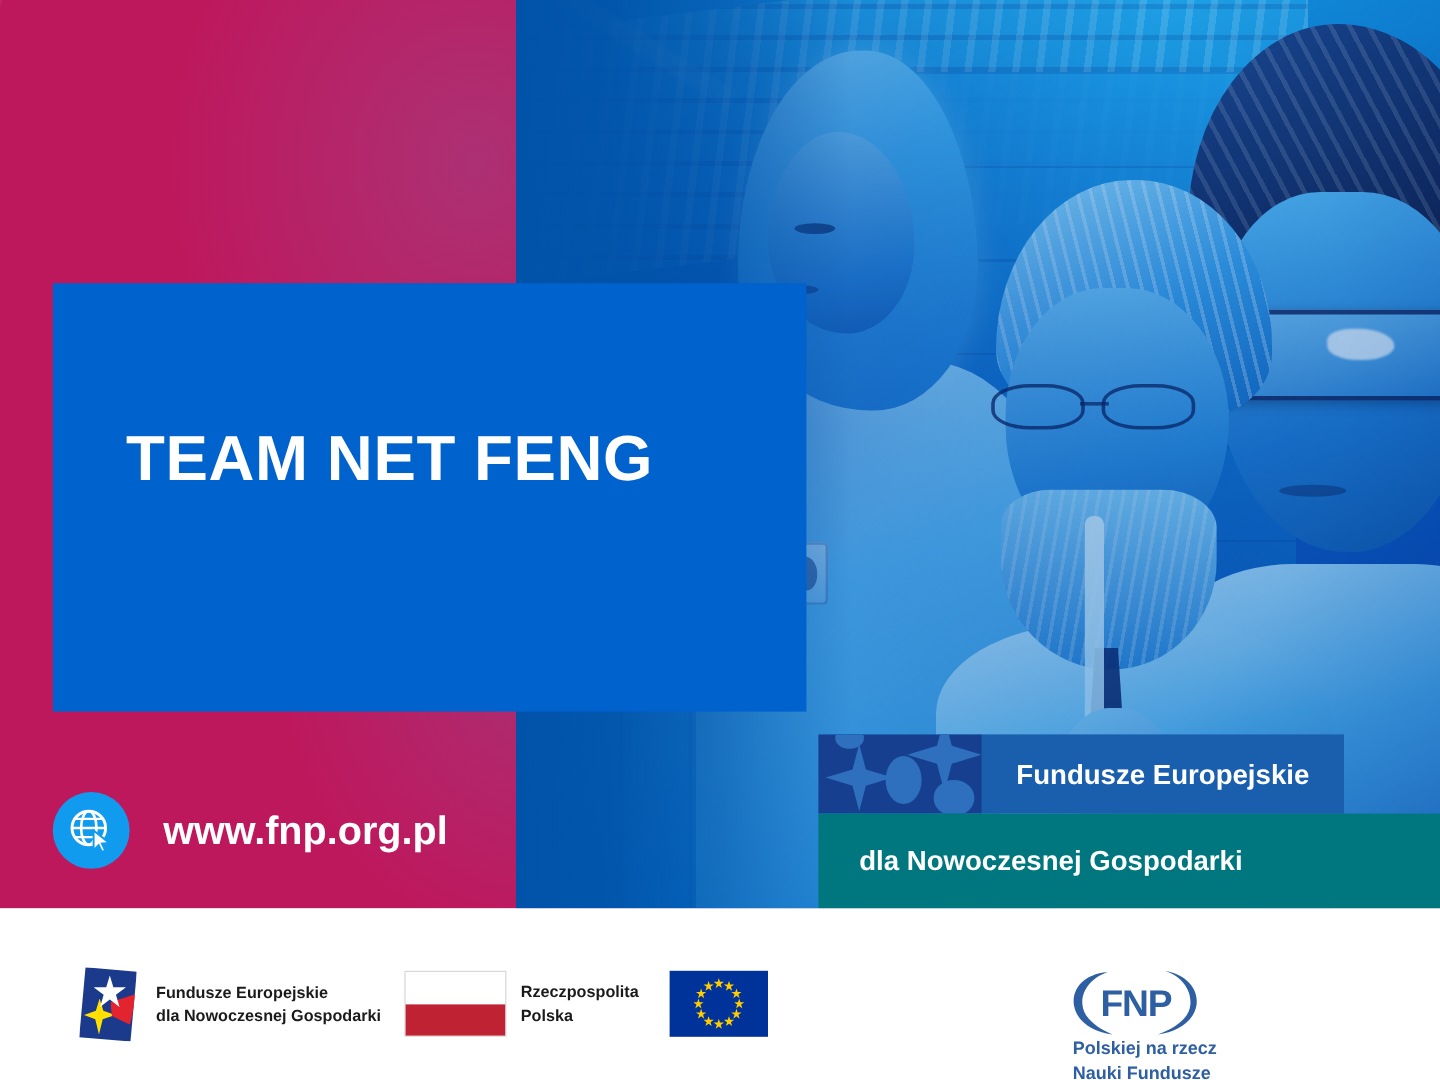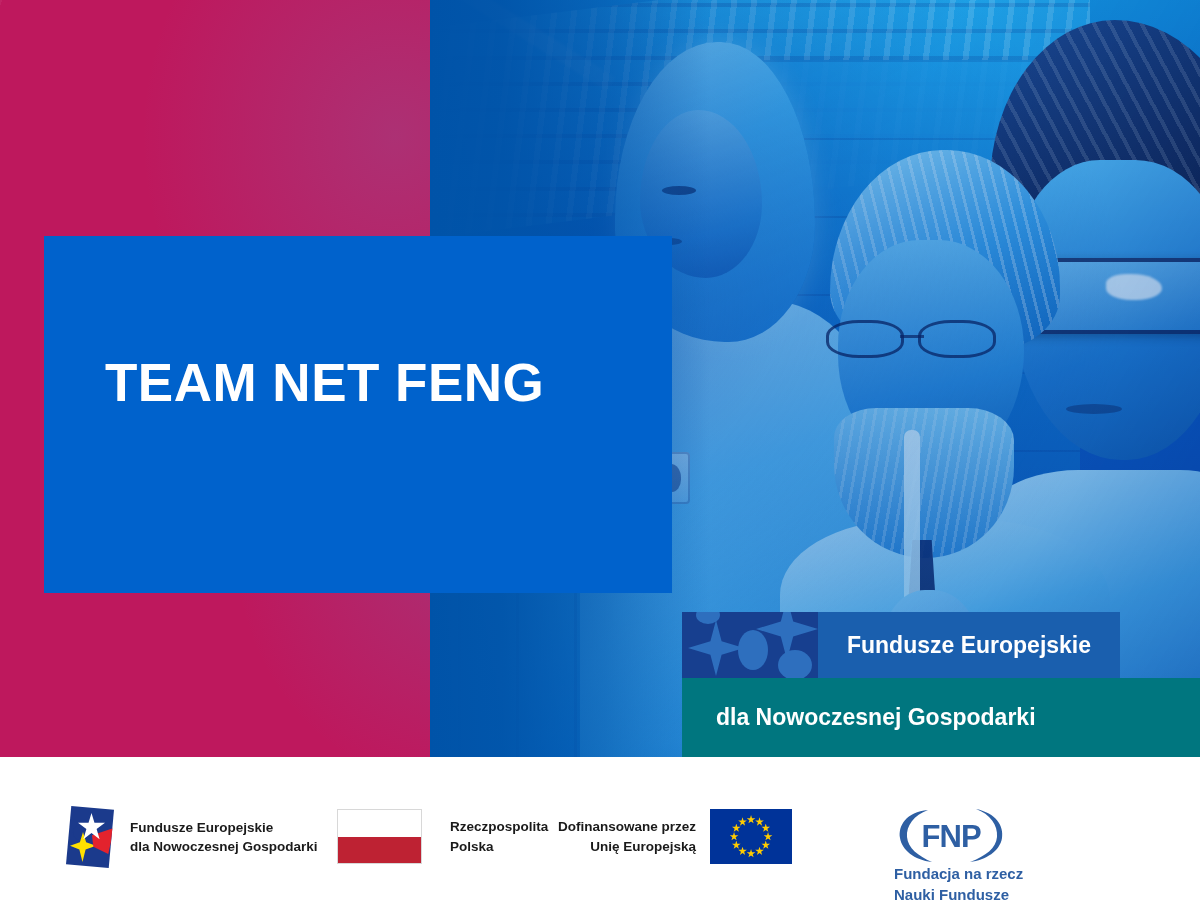--- a/index.html
+++ b/index.html
@@ -326,21 +326,21 @@
   
   #pl-mark { left:337px; top:52px; }
   .pl-flag {
     width:85px; height:55px; flex:none;
     border:1px solid #d8d8d8; position:relative; background:#fff;
   }
   .pl-flag .red {
     position:absolute; left:0; bottom:0; width:100%; height:50%;
     background:#BE2233;
   }
-  #pl-mark .txt { margin-left:28px; }
+  #pl-mark .txt { margin-left:12px; }
 
   
   #eu-mark { left:558px; top:52px; }
   #eu-mark .txt { text-align:right; margin-right:14px; }
   .eu-flag {
     width:82px; height:55px; flex:none; background:#003399; position:relative;
   }
   .eu-flag i {
     position:absolute; width:9px; height:9px; background:#FFCC00;
     clip-path:polygon(50% 0%,61% 35%,98% 35%,68% 57%,79% 93%,50% 71%,21% 93%,32% 57%,2% 35%,39% 35%);
@@ -401,20 +401,33 @@
       <div class="flask"></div>
 
       <div class="wash"></div>
       <div class="fadeleft"></div>
     </div>
 
     <div class="title-panel">
       <div class="t1">TEAM NET FENG</div>
     </div>
 
+    <div class="web">
+      <span class="globe">
+        <svg width="38" height="38" viewBox="0 0 38 38">
+          <circle cx="17" cy="17" r="14" fill="none" stroke="#ffffff" stroke-width="2.4"></circle>
+          <ellipse cx="17" cy="17" rx="6.4" ry="14" fill="none" stroke="#ffffff" stroke-width="2.2"></ellipse>
+          <line x1="3" y1="17" x2="31" y2="17" stroke="#ffffff" stroke-width="2.2"></line>
+          <line x1="5.4" y1="9.4" x2="28.6" y2="9.4" stroke="#ffffff" stroke-width="2"></line>
+          <line x1="5.4" y1="24.6" x2="28.6" y2="24.6" stroke="#ffffff" stroke-width="2"></line>
+          <path d="M21 19 L21 35.5 L25.2 31.2 L28 37 L30.6 35.6 L27.9 30 L34 29.4 Z" fill="#ffffff" stroke="#119BEF" stroke-width="1.6"></path>
+        </svg>
+      </span>
+      <span class="url">www.fnp.org.pl</span>
+    </div>
 
     <div class="fe-top">
       <div class="pattern">
         <span class="star s1"></span>
         <span class="star s2"></span>
         <span class="dot d1"></span>
         <span class="dot d2"></span>
         <span class="dot d3"></span>
       </div>
       <div class="label">Fundusze Europejskie</div>
@@ -445,24 +458,20 @@
         <span class="pl-flag">
           <span class="red"></span>
         </span>
         <span class="txt">
           <span>Rzeczpospolita</span><br>
           <span>Polska</span>
         </span>
       </div>
 
       <div class="lockup" id="eu-mark">
-        <span class="txt">
-          <span>Dofinansowane przez</span><br>
-          <span>Unię Europejską</span>
-        </span>
         <span class="eu-flag">
             <i style="left: 36.5px; top: 6px;"></i>
             <i style="left: 45px; top: 8.27757px;"></i>
             <i style="left: 51.2224px; top: 14.5px;"></i>
             <i style="left: 53.5px; top: 23px;"></i>
             <i style="left: 51.2224px; top: 31.5px;"></i>
             <i style="left: 45px; top: 37.7224px;"></i>
             <i style="left: 36.5px; top: 40px;"></i>
             <i style="left: 28px; top: 37.7224px;"></i>
             <i style="left: 21.7776px; top: 31.5px;"></i>
@@ -474,20 +483,20 @@
 
       <div class="lockup" id="fnp-mark">
         <span class="fnp-logo">
           <svg class="sw" viewBox="0 0 108 58">
             <path d="M30 4 C8 6 0 20 2 32 C4 44 16 54 34 56 C20 50 10 42 9 31 C8 20 16 9 30 4 Z" fill="#2E5FA3"></path>
             <path d="M78 3 C98 7 106 20 104 32 C102 45 88 54 72 56 C88 50 98 42 99 31 C100 19 92 8 78 3 Z" fill="#2E5FA3"></path>
           </svg>
           <span class="word">FNP</span>
         </span>
         <span class="txt">
-          <span>Fundacja na rzecz</span><br>
+          <span>Polskiej na rzecz</span><br>
           <span>Nauki Fundusze</span>
         </span>
       </div>
 
     </div>
   </div>
 </div>
 
 </body></html>

